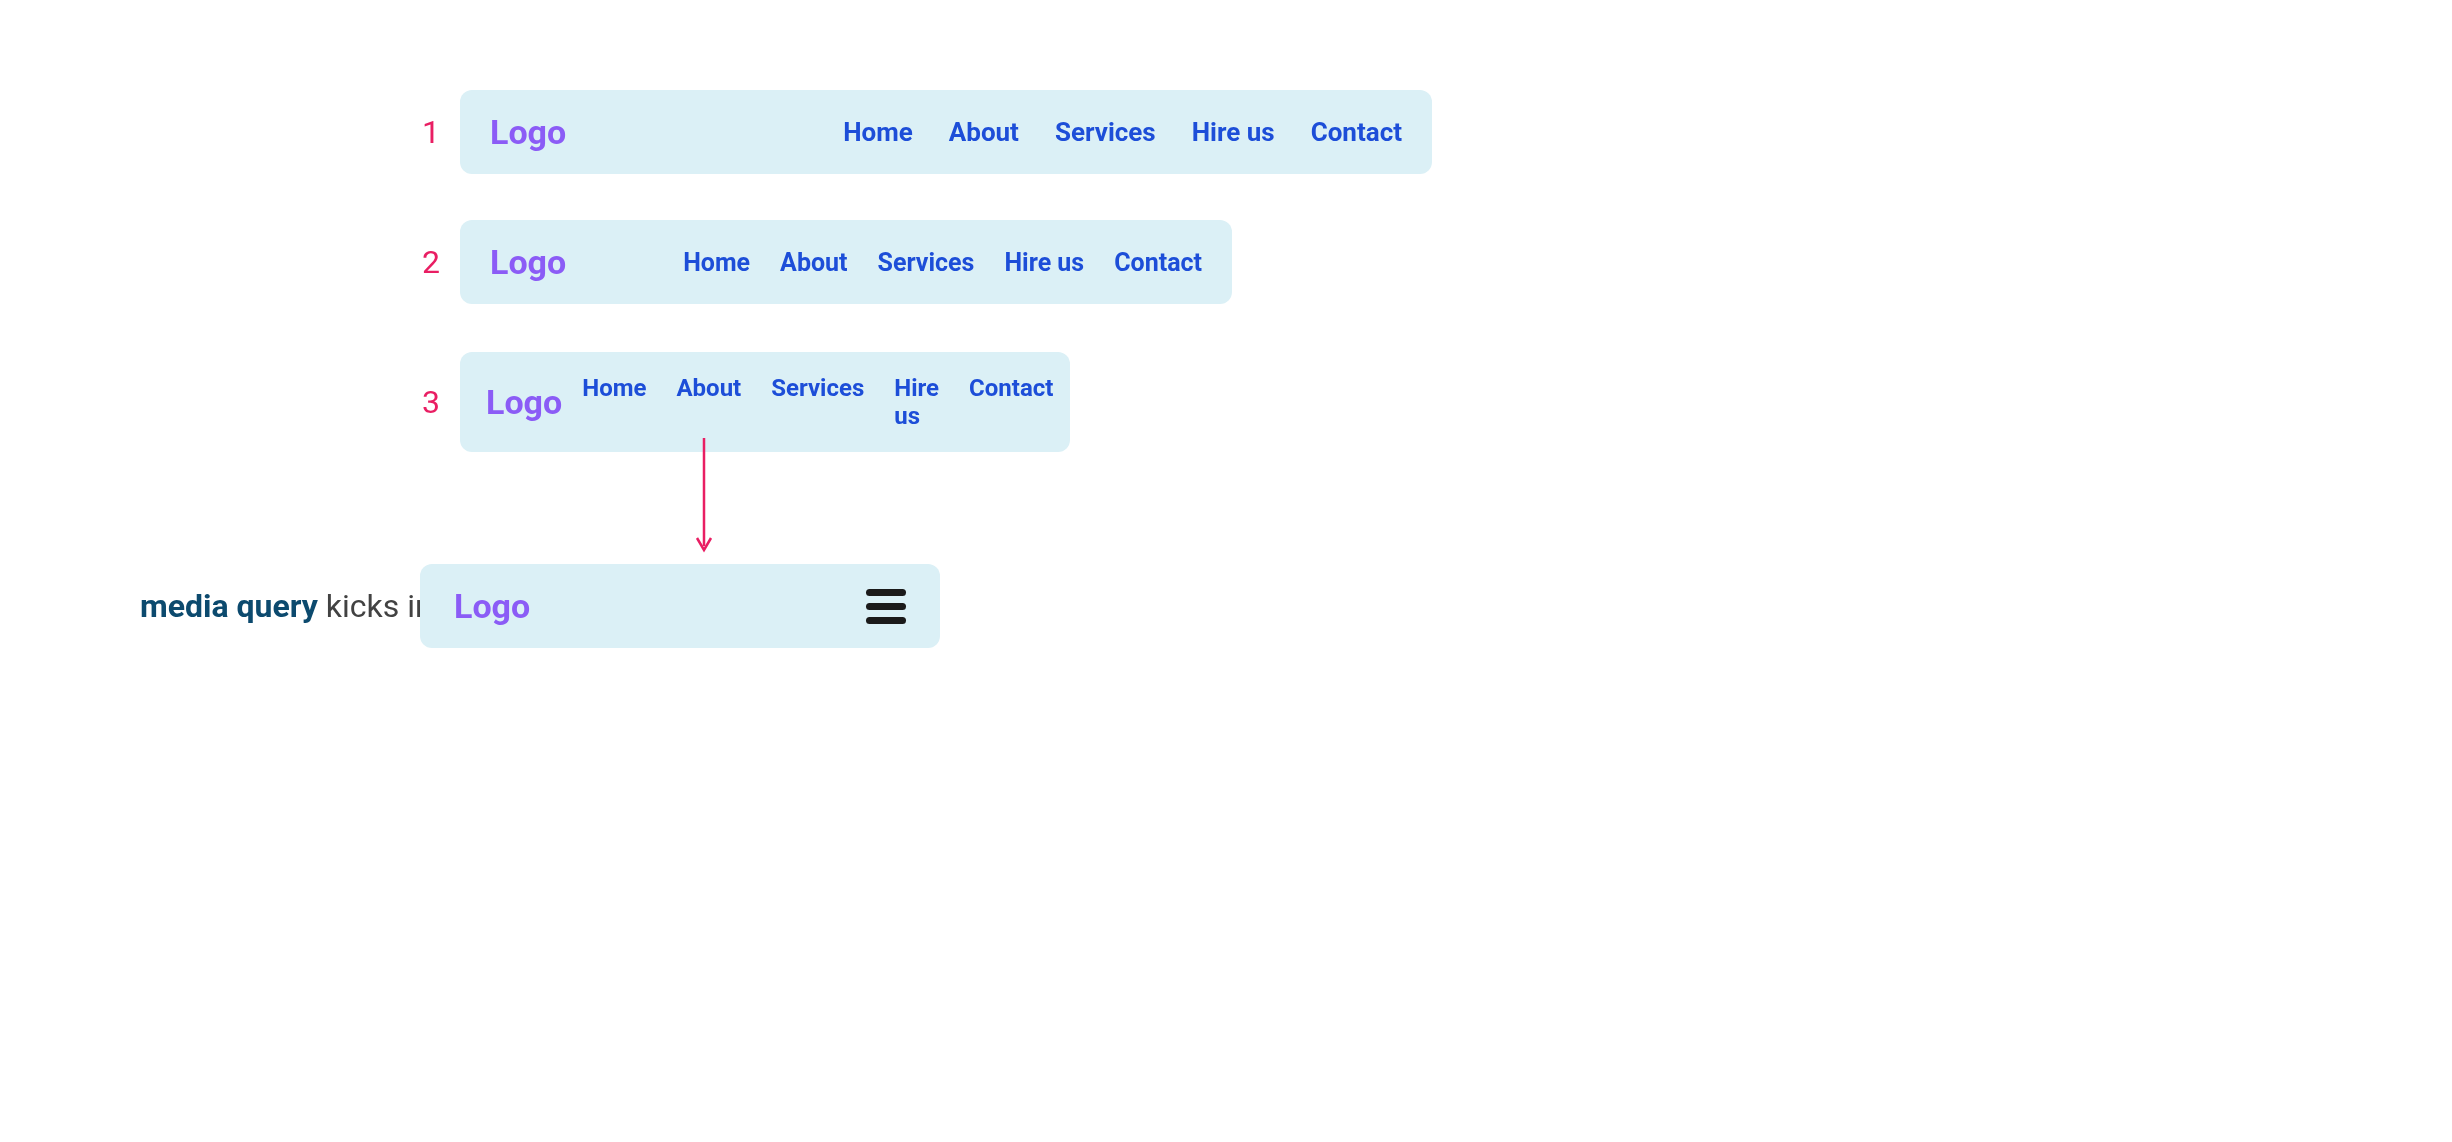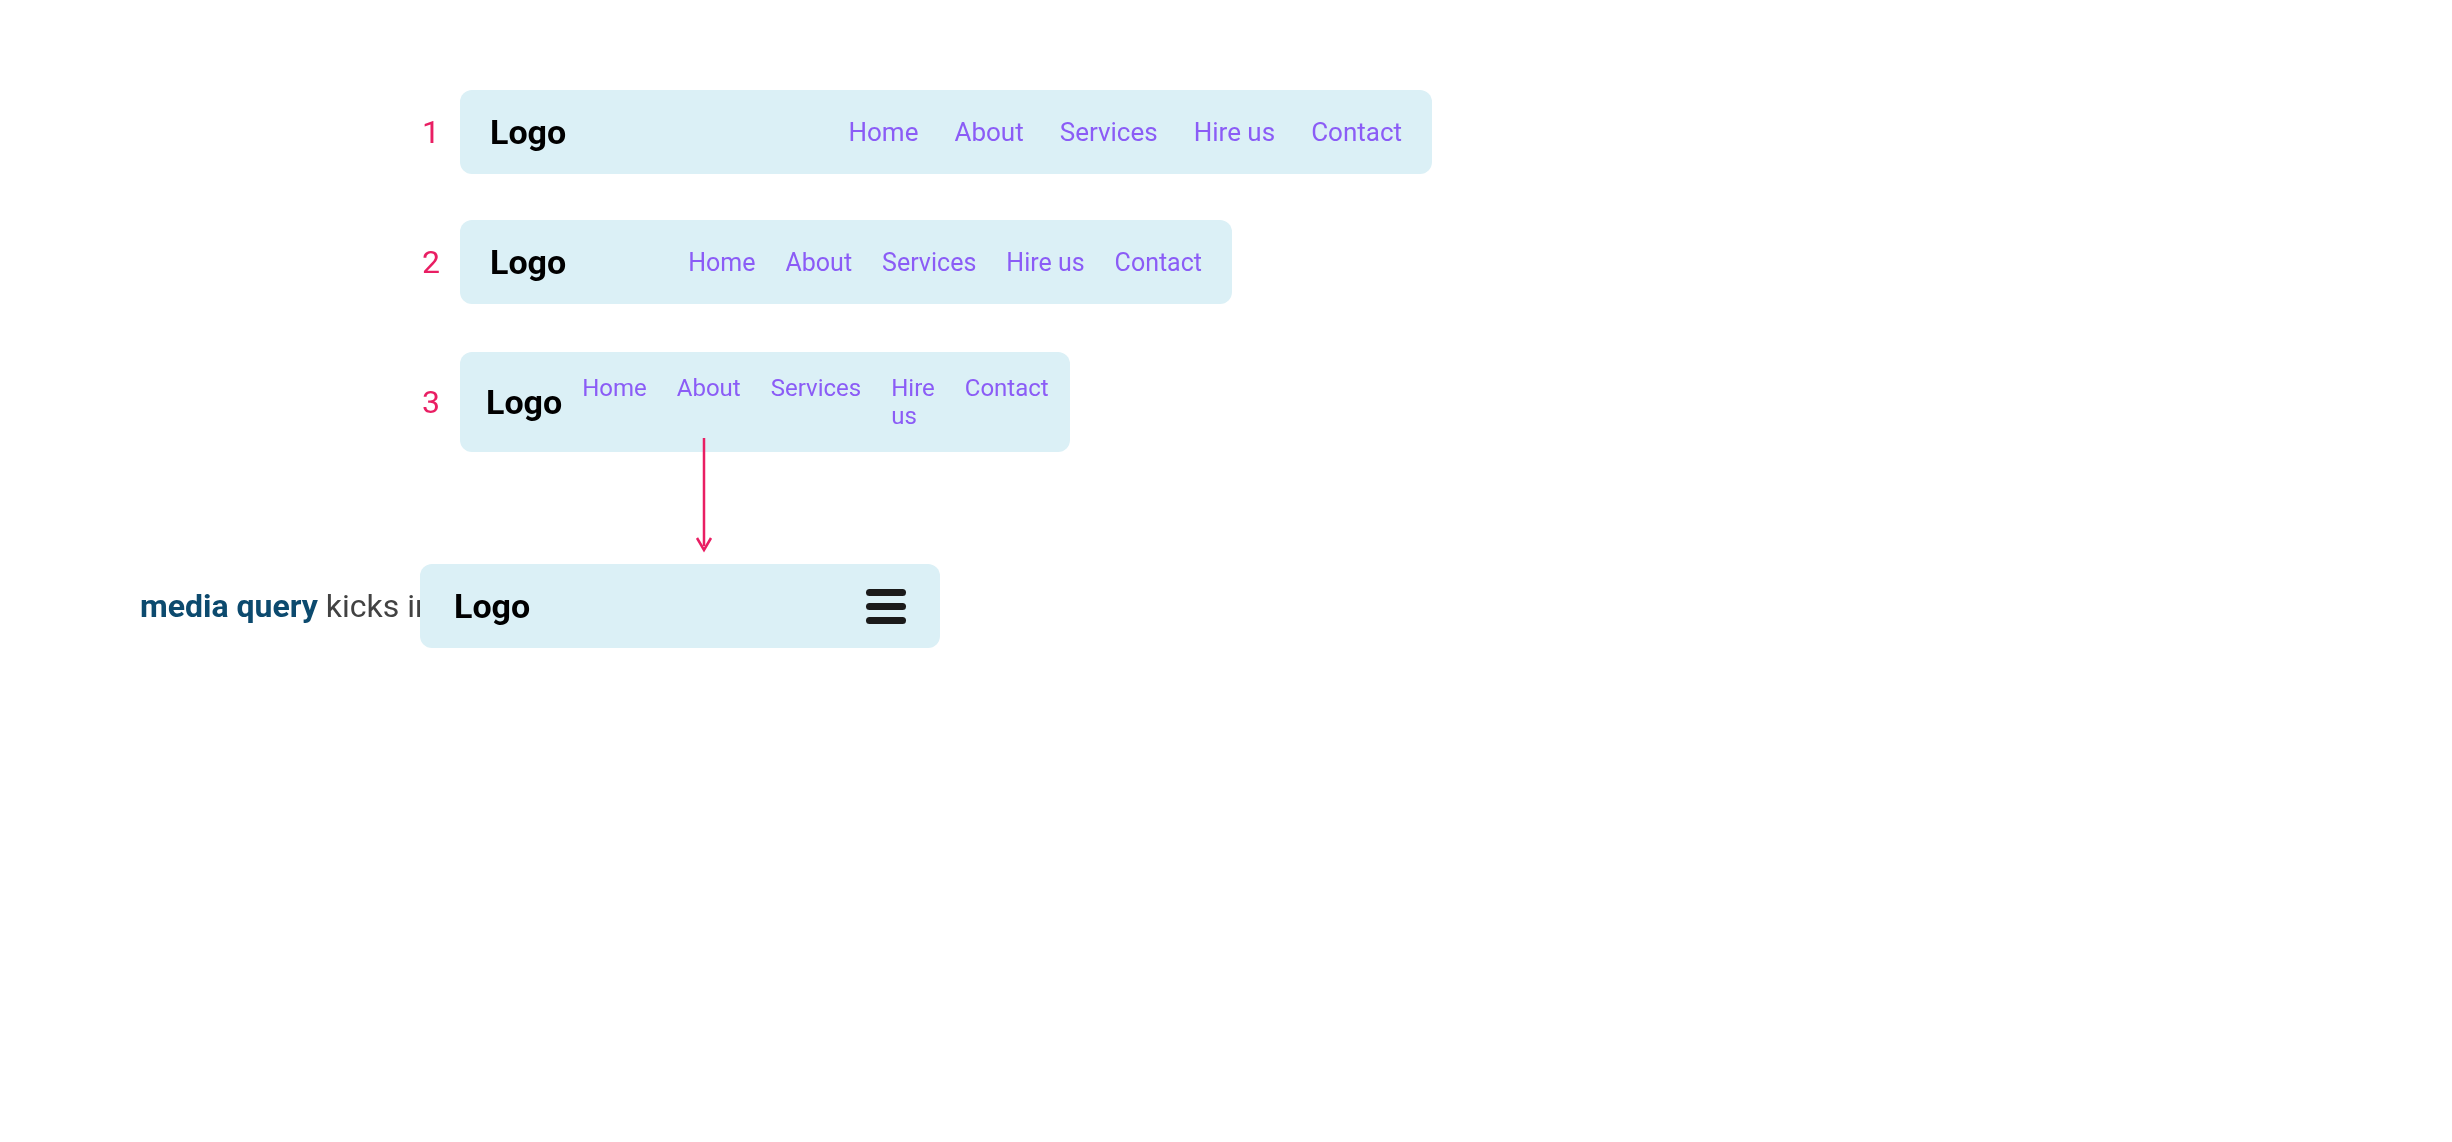--- a/index.html
+++ b/index.html
@@ -48,31 +48,32 @@
       background: #dbf0f6;
       border-radius: 12px;
       display: flex;
       align-items: center;
       justify-content: space-between;
       padding: 22px 30px;
     }
     .logo {
       font-size: 34px;
       font-weight: 700;
-      color: #000000;
+      color: #8b5cf6;
     }
     .navlinks {
       display: flex;
       gap: 36px;
     }
     .navlinks a {
       font-size: 26px;
-      color: #8b5cf6;
+      color: #1d4ed8;
       text-decoration: none;
       cursor: pointer;
+      font-weight: bold;
     }
     .navbar.sm .navlinks {
       gap: 30px;
     }
     .navbar.sm .navlinks a {
       font-size: 25px;
     }
     .navbar.xs .logo {
       font-size: 34px;
     }

